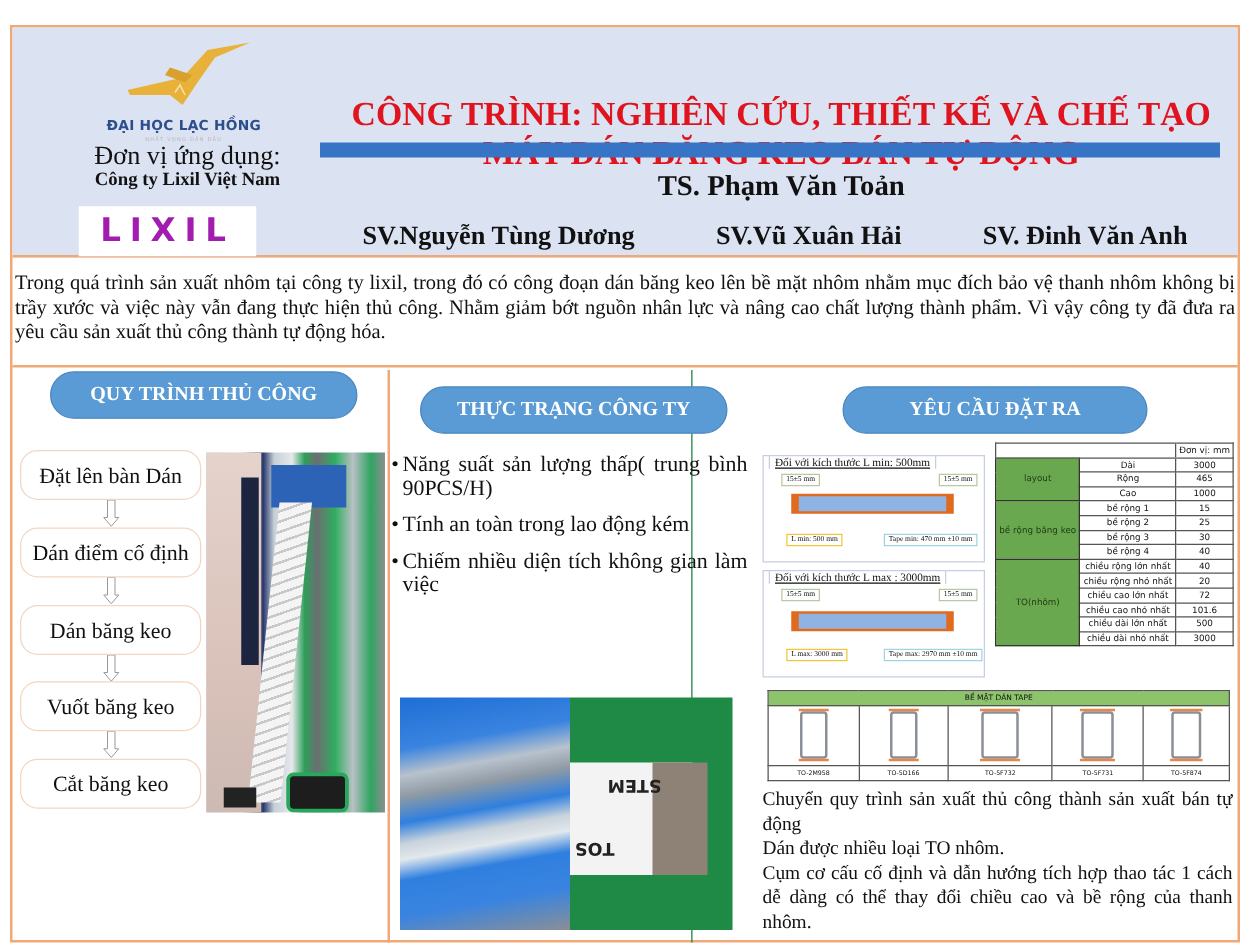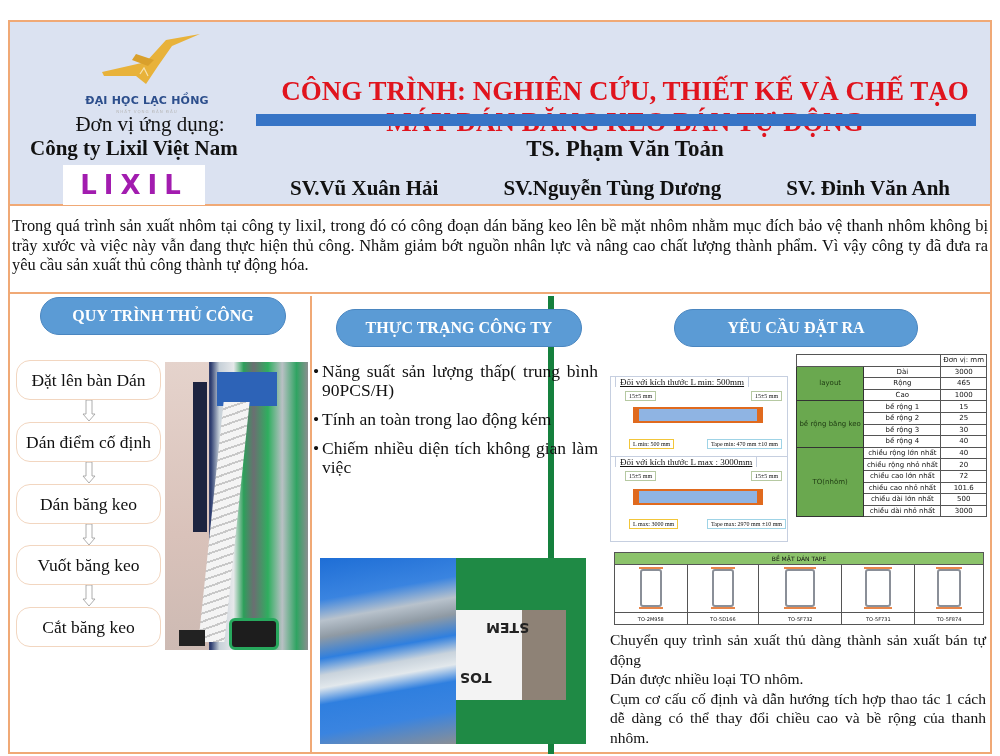--- a/index.html
+++ b/index.html
@@ -8,36 +8,36 @@
 
   .poster { position: absolute; left: 8px; top: 20px; width: 984px; height: 734px; border: 2px solid #f0a976; background: #fff; }
 
   
   .header { position: absolute; left: 0; top: 0; width: 980px; height: 184px; background: #dbe2f1; border-bottom: 2px solid #f0a976; }
   .logo-block { position: absolute; left: 62px; top: 10px; width: 150px; height: 80px; }
   .logo-plane { position: absolute; left: 24px; top: 0; width: 110px; height: 56px; }
   .logo-name { position: absolute; left: 0; top: 62px; width: 150px; text-align: center; font-family: "DejaVu Sans", sans-serif; font-weight: bold; font-size: 11px; color: #2c4e8c; letter-spacing: 0.2px; }
   .logo-slogan { position: absolute; left: 0; top: 77px; width: 150px; text-align: center; font-family: "DejaVu Sans", sans-serif; font-size: 4px; color: #b7b7b7; letter-spacing: 1px; }
   .unit-label { position: absolute; left: 20px; top: 90px; width: 240px; text-align: center; font-size: 21px; }
-  .unit-company { position: absolute; left: 20px; top: 114px; width: 240px; font-size: 21px; font-weight: bold; }
+  .unit-company { position: absolute; left: 20px; top: 114px; width: 240px; text-align: center; font-size: 15px; font-weight: bold; }
   .lixil-box { position: absolute; left: 53px; top: 143px; width: 142px; height: 40px; background: #fff; display: flex; align-items: center; justify-content: center; }
   .lixil-text { font-family: "DejaVu Sans", sans-serif; font-weight: bold; font-size: 26px; color: #a21caf; letter-spacing: 7px; }
 
   .title { position: absolute; left: 250px; top: 18px; width: 730px; text-align: center; font-size: 27px; font-weight: bold; color: #e0141e; line-height: 31px; margin-top: 36px; }
   .title-bar { position: absolute; left: 246px; top: 92px; width: 720px; height: 12px; background: #3774c6; }
   .advisor { position: absolute; left: 250px; top: 114px; width: 730px; text-align: center; font-size: 23px; font-weight: bold; }
   .students { position: absolute; left: 280px; top: 154px; width: 690px; display: flex; justify-content: space-between; font-size: 21px; font-weight: bold; padding-right: 30px; }
 
   
   .intro { position: absolute; left: 0; top: 186px; width: 980px; height: 86px; border-bottom: 2px solid #f0a976; padding: 8px 2px 0 2px; font-size: 16.4px; line-height: 19.5px; text-align: justify; }
 
   
   .col { position: absolute; top: 274px; height: 458px; }
   .col1 { left: 0; width: 302px; border-right: 2px solid #f0a976; }
-  .col2 { left: 302px; width: 242px; border-right: 6px solid #15803d; }
+  .col2 { left: 302px; width: 242px; border-right: 1px solid #15803d; }
   .col3 { left: 594px; width: 386px; }
 
   .pill { position: absolute; height: 38px; border-radius: 19px; background: #5b9bd5; color: #fff; font-weight: bold; font-size: 16px; display: flex; align-items: center; justify-content: center; border: 1px solid #4a86c0; }
   .col1 .pill { left: 30px; top: 1px; width: 246px; }
   .col2 .pill { left: 24px; top: 13px; width: 246px; }
   .col3 .pill { left: 70px; top: 13px; width: 244px; }
 
   .step { position: absolute; left: 6px; width: 145px; height: 40px; border: 1px solid #f2d6c0; border-radius: 14px; background: #fff; display: flex; align-items: center; justify-content: center; font-size: 17.5px; }
   .arrow { position: absolute; left: 72px; width: 14px; height: 22px; }
   .photo1 { position: absolute; left: 155px; top: 66px; width: 143px; height: 288px; background: linear-gradient(90deg, #d9c8c0 0%, #e8d8d0 20%, #7d6e6a 26%, #2b3b6e 32%, #c6d0d8 38%, #e6e8ea 48%, #2d9f5a 55%, #6b6f72 62%, #2fae5f 72%, #b9c0c4 82%, #2fa462 92%, #8c8f90 100%); overflow: hidden; }
@@ -108,22 +108,22 @@
       <span class="lixil-text">LIXIL</span>
     </div>
 
     <div class="title">
       <div>CÔNG TRÌNH: NGHIÊN CỨU, THIẾT KẾ VÀ CHẾ TẠO</div>
       <div>MÁY DÁN BĂNG KEO BÁN TỰ ĐỘNG</div>
     </div>
     <div class="title-bar"></div>
     <div class="advisor">TS. Phạm Văn Toản</div>
     <div class="students">
+      <span>SV.Nguyễn Tùng Dương</span>
       <span>SV.Vũ Xuân Hải</span>
-      <span>SV.Nguyễn Tùng Dương</span>
       <span>SV. Đinh Văn Anh</span>
     </div>
   </div>
 
   <div class="intro">Trong quá trình sản xuất nhôm tại công ty lixil, trong đó có công đoạn dán băng keo lên bề mặt nhôm nhằm mục đích bảo vệ thanh nhôm không bị trầy xước và việc này vẫn đang thực hiện thủ công. Nhằm giảm bớt nguồn nhân lực và nâng cao chất lượng thành phẩm. Vì vậy công ty đã đưa ra yêu cầu sản xuất thủ công thành tự động hóa.</div>
 
   <div class="col col1">
     <div class="pill">QUY TRÌNH THỦ CÔNG</div>
 
     <div class="step" style="top:64px">Đặt lên bàn Dán</div>
@@ -169,21 +169,21 @@
         <div class="metal"></div>
         <span class="print1">STEM</span>
         <span class="print2">TOS</span>
       </div>
     </div>
   </div>
 
   <div class="col col3">
     <div class="pill">YÊU CẦU ĐẶT RA</div>
 
-    <div class="drawing" style="top:80px">
+    <div class="drawing" style="top:68px">
       <div class="drawing-title">Đối với kích thước L min: 500mm</div>
       <div class="dlbl g" style="left:14px;top:14px">15±5 mm</div>
       <div class="dlbl g" style="left:140px;top:14px">15±5 mm</div>
       <div class="dbar" style="top:30px">
           <div class="inner"></div>
         </div>
       <div class="dlbl y" style="left:18px;top:62px">L min: 500 mm</div>
       <div class="dlbl c" style="left:96px;top:62px">Tape min: 470 mm ±10 mm</div>
     </div>
 
@@ -278,19 +278,19 @@
         <td>TO-2M958</td>
         <td>TO-5D166</td>
         <td>TO-5F732</td>
         <td>TO-5F731</td>
         <td>TO-5F874</td>
       </tr>
     </tbody>
       </table>
 
     <div class="col3-note">
-      <div>Chuyển quy trình sản xuất thủ dàng thành sản xuất bán tự động</div>
+      <div>Chuyển quy trình sản xuất thủ công thành sản xuất bán tự động</div>
       <div>Dán được nhiều loại TO nhôm.</div>
       <div>Cụm cơ cấu cố định và dẫn hướng tích hợp thao tác 1 cách dễ dàng có thể thay đổi chiều cao và bề rộng của thanh nhôm.</div>
     </div>
   </div>
 
 </div>
 
 </body></html>

